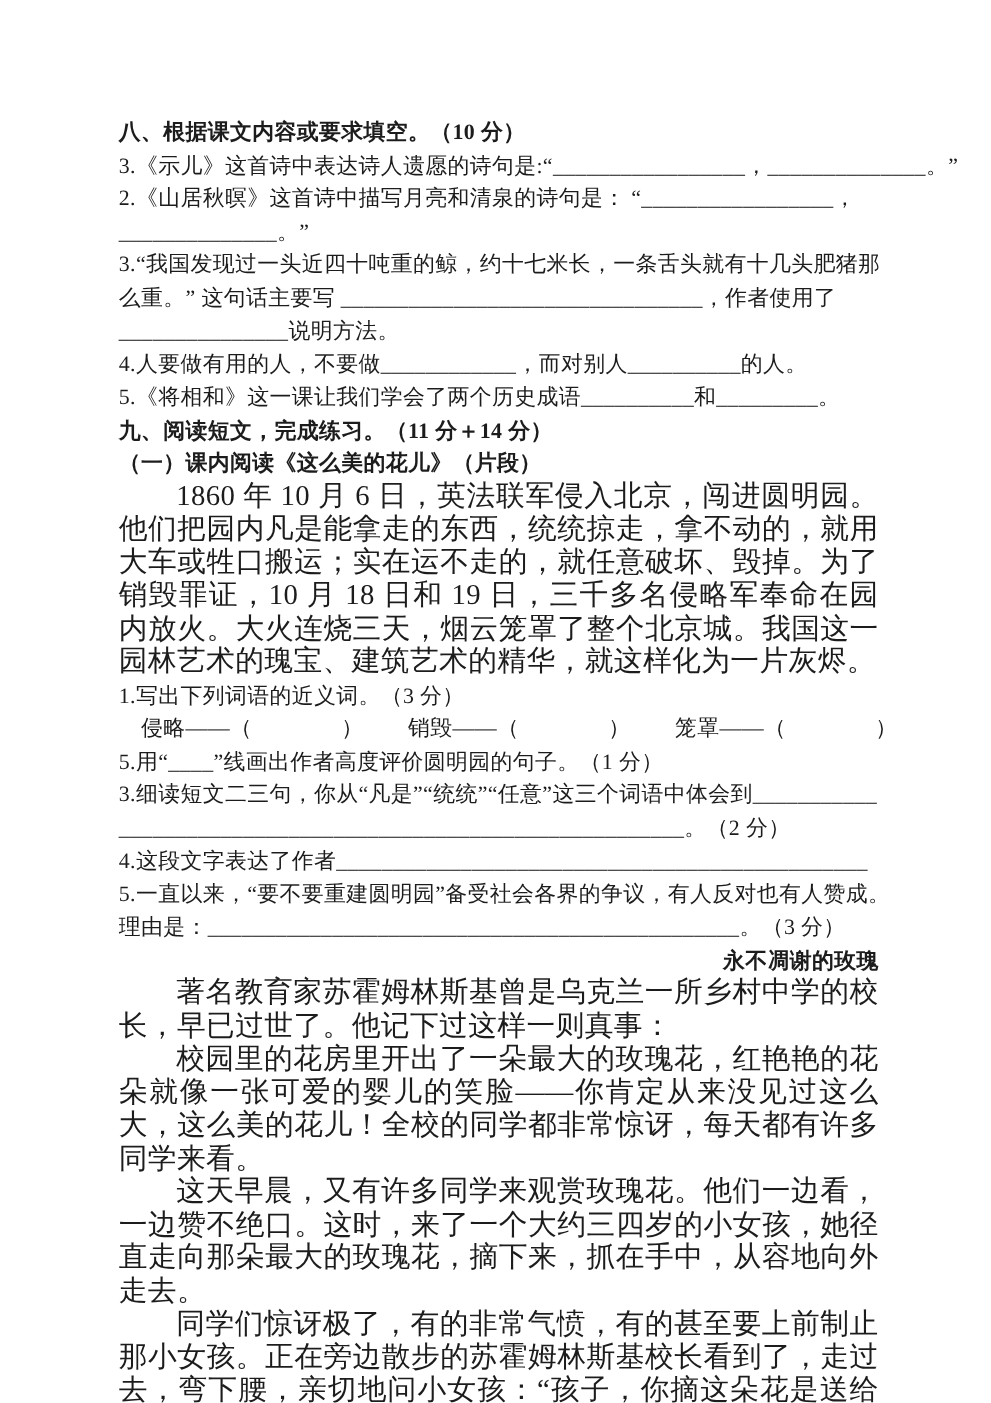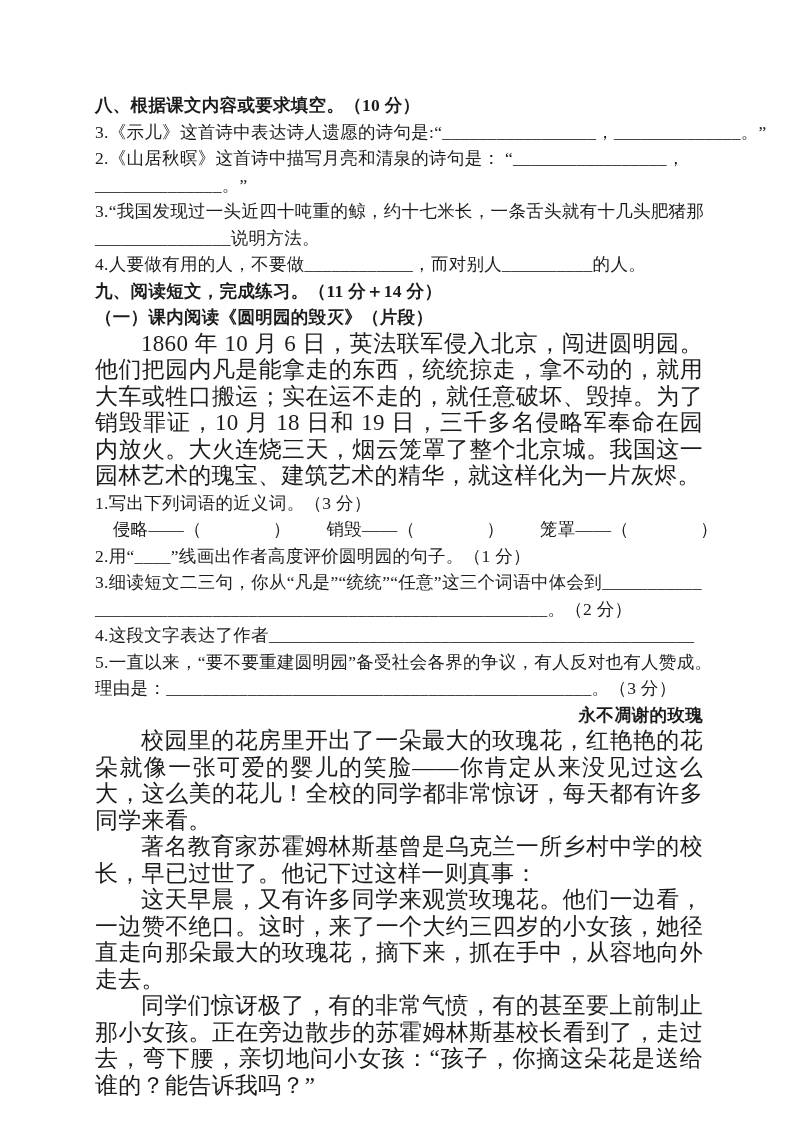--- a/index.html
+++ b/index.html
@@ -47,37 +47,39 @@
 </head>
 <body>
 
 <div class="page">
 
   <div class="line bold">八、根据课文内容或要求填空。（10 分）</div>
   <div class="line">3.《示儿》这首诗中表达诗人遗愿的诗句是:“_________________，______________。”</div>
   <div class="line">2.《山居秋暝》这首诗中描写月亮和清泉的诗句是： “_________________，</div>
   <div class="line">______________。”</div>
   <div class="line">3.“我国发现过一头近四十吨重的鲸，约十七米长，一条舌头就有十几头肥猪那</div>
+  <div class="line">么重。” 这句话主要写 ________________________________，作者使用了</div>
   <div class="line">_______________说明方法。</div>
   <div class="line">4.人要做有用的人，不要做____________，而对别人__________的人。</div>
+  <div class="line">5.《将相和》这一课让我们学会了两个历史成语__________和_________。</div>
 
   <div class="line bold">九、阅读短文，完成练习。（11 分＋14 分）</div>
-  <div class="line bold">（一）课内阅读《圆明园的毁灭》（片段）</div>
+  <div class="line bold">（一）课内阅读《这么美的花儿》（片段）</div>
 
   <p class="passage">1860 年 10 月 6 日，英法联军侵入北京，闯进圆明园。他们把园内凡是能拿走的东西，统统掠走，拿不动的，就用大车或牲口搬运；实在运不走的，就任意破坏、毁掉。为了销毁罪证，10 月 18 日和 19 日，三千多名侵略军奉命在园内放火。大火连烧三天，烟云笼罩了整个北京城。我国这一园林艺术的瑰宝、建筑艺术的精华，就这样化为一片灰烬。</p>
 
   <div class="line">1.写出下列词语的近义词。（3 分）</div>
   <div class="line">　侵略——（　　　　）　　销毁——（　　　　）　　笼罩——（　　　　）</div>
-  <div class="line">2.用“____”线画出作者高度评价圆明园的句子。（1 分）</div>
+  <div class="line">5.用“____”线画出作者高度评价圆明园的句子。（1 分）</div>
   <div class="line">3.细读短文二三句，你从“凡是”“统统”“任意”这三个词语中体会到___________</div>
   <div class="line">__________________________________________________。（2 分）</div>
   <div class="line">4.这段文字表达了作者_______________________________________________</div>
   <div class="line">5.一直以来，“要不要重建圆明园”备受社会各界的争议，有人反对也有人赞成。</div>
   <div class="line">理由是：_______________________________________________。（3 分）</div>
 
   <div class="line center-title">永不凋谢的玫瑰</div>
 
+  <p class="passage">著名教育家苏霍姆林斯基曾是乌克兰一所乡村中学的校长，早已过世了。他记下过这样一则真事：</p>
   <p class="passage">校园里的花房里开出了一朵最大的玫瑰花，红艳艳的花朵就像一张可爱的婴儿的笑脸——你肯定从来没见过这么大，这么美的花儿！全校的同学都非常惊讶，每天都有许多同学来看。</p>
-  <p class="passage">著名教育家苏霍姆林斯基曾是乌克兰一所乡村中学的校长，早已过世了。他记下过这样一则真事：</p>
   <p class="passage">这天早晨，又有许多同学来观赏玫瑰花。他们一边看，一边赞不绝口。这时，来了一个大约三四岁的小女孩，她径直走向那朵最大的玫瑰花，摘下来，抓在手中，从容地向外走去。</p>
   <p class="passage">同学们惊讶极了，有的非常气愤，有的甚至要上前制止那小女孩。正在旁边散步的苏霍姆林斯基校长看到了，走过去，弯下腰，亲切地问小女孩：“孩子，你摘这朵花是送给谁的？能告诉我吗？”</p>
 
 </div>
 
 </body></html>

